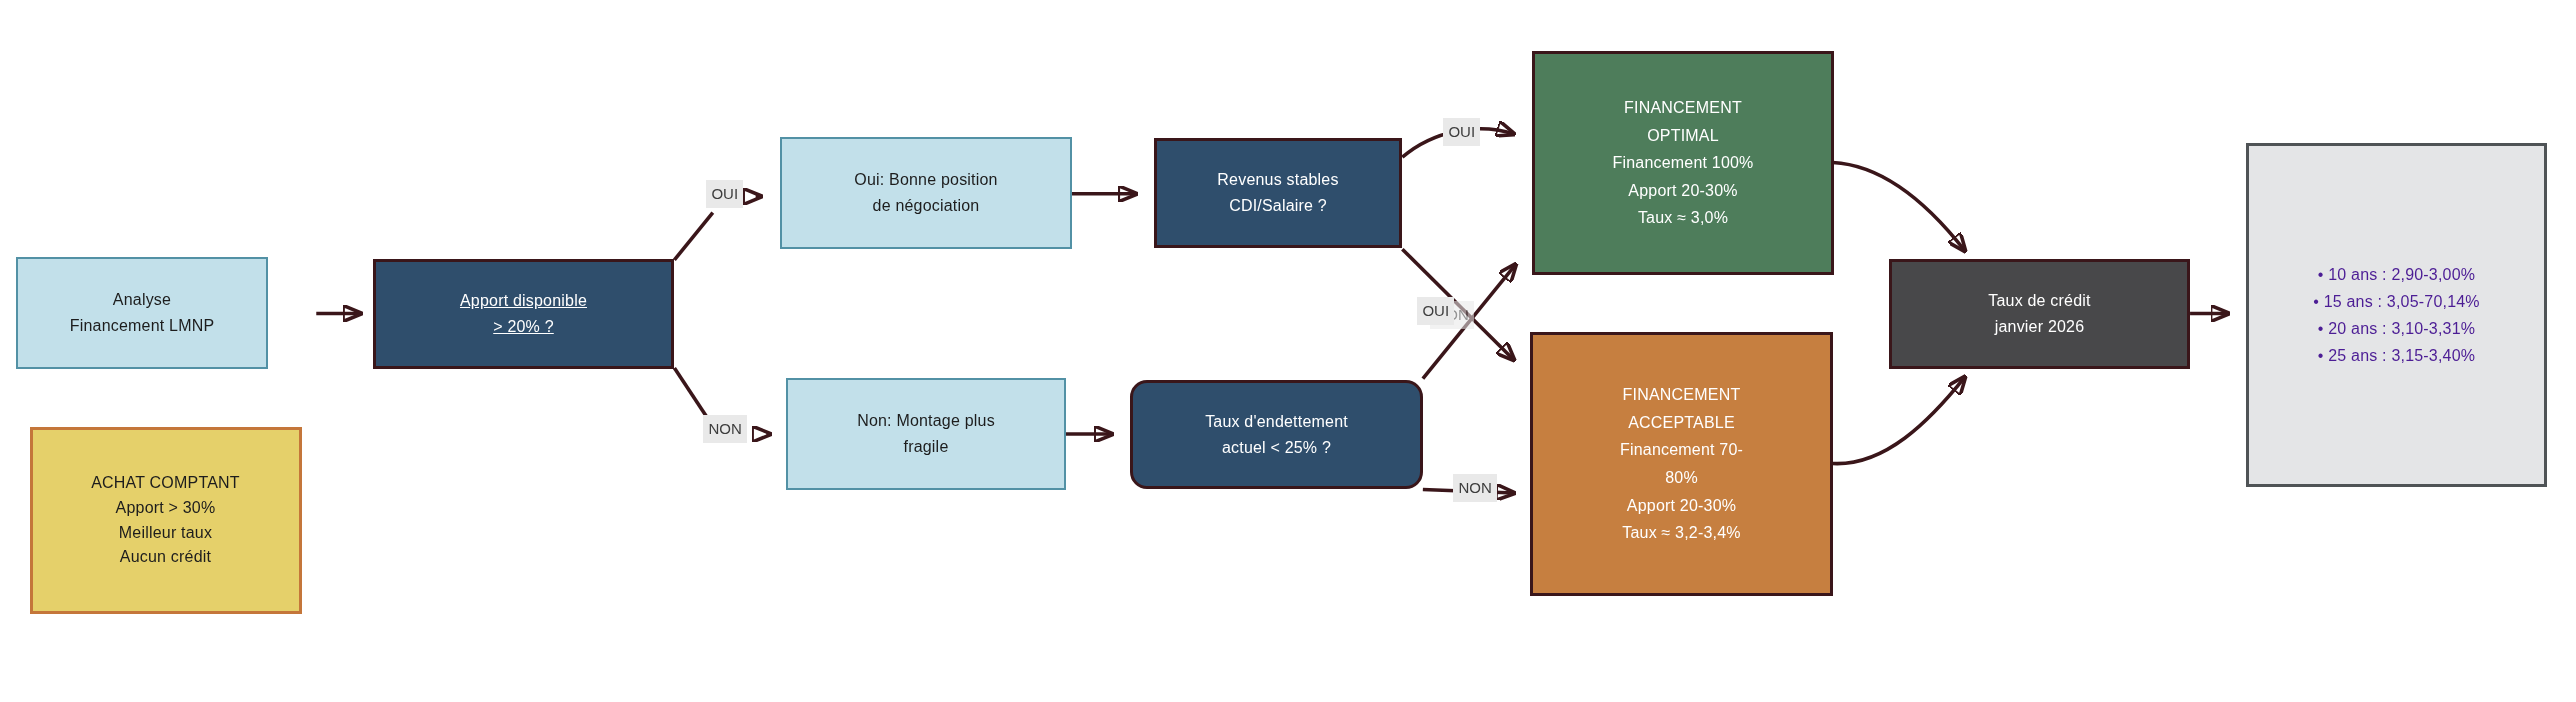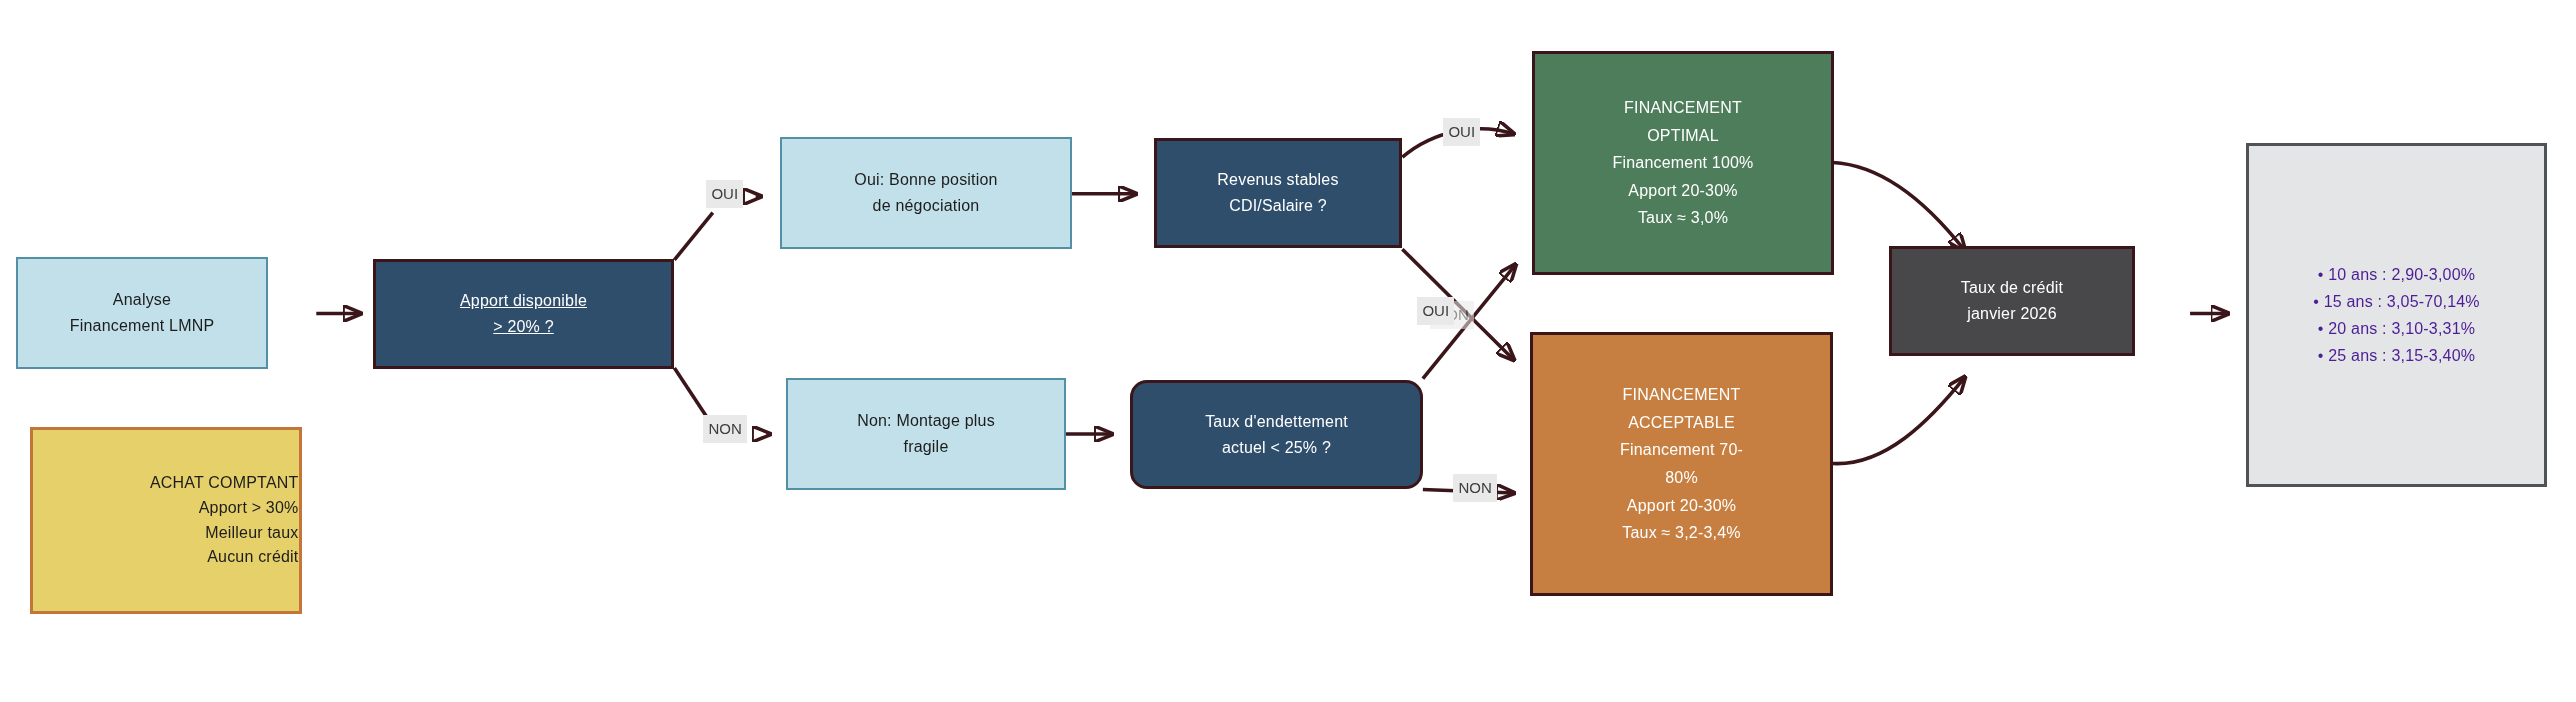--- a/index.html
+++ b/index.html
@@ -51,21 +51,21 @@
     <path d="M2052,182 C2110,185 2160,230 2200,281" marker-end="url(#arw)"></path>
     <path d="M2052,519 C2110,522 2160,472 2200,422" marker-end="url(#arw)"></path>
     <path d="M2452,351 L2495,351" marker-end="url(#arw)"></path>
   </svg>
 
   <div class="node node-lightblue" style="left:16px;top:257px;width:252px;height:112px;">
     <div>Analyse</div>
     <div>Financement LMNP</div>
   </div>
 
-  <div class="node node-yellow" style="left:29.5px;top:427px;width:272px;height:187px;line-height:1.56;align-items:flex-end;">
+  <div class="node node-yellow" style="left:29.5px;top:427px;width:272px;height:187px;line-height:1.56;">
     <div>ACHAT COMPTANT</div>
     <div>Apport &gt; 30%</div>
     <div>Meilleur taux</div>
     <div>Aucun crédit</div>
   </div>
 
   <div class="node node-darkblue" style="left:373px;top:259px;width:301px;height:110px;text-decoration:underline;">
     <div>Apport disponible</div>
     <div>&gt; 20% ?</div>
   </div>
@@ -100,21 +100,21 @@
 
   <div class="node node-orange" style="left:1530px;top:332px;width:303px;height:264px;">
     <div>FINANCEMENT</div>
     <div>ACCEPTABLE</div>
     <div>Financement 70-</div>
     <div>80%</div>
     <div>Apport 20-30%</div>
     <div>Taux ≈ 3,2-3,4%</div>
   </div>
 
-  <div class="node node-gray" style="left:1889px;top:246px;width:246px;height:110px;">
+  <div class="node node-gray" style="left:1889px;top:259px;width:301px;height:110px;">
     <div>Taux de crédit</div>
     <div>janvier 2026</div>
   </div>
 
   <div class="node node-rates" style="left:2246px;top:143px;width:301px;height:344px;">
     <ul class="rates-list">
       <li>10 ans : 2,90-3,00%</li>
       <li>15 ans : 3,05-70,14%</li>
       <li>20 ans : 3,10-3,31%</li>
       <li>25 ans : 3,15-3,40%</li>

